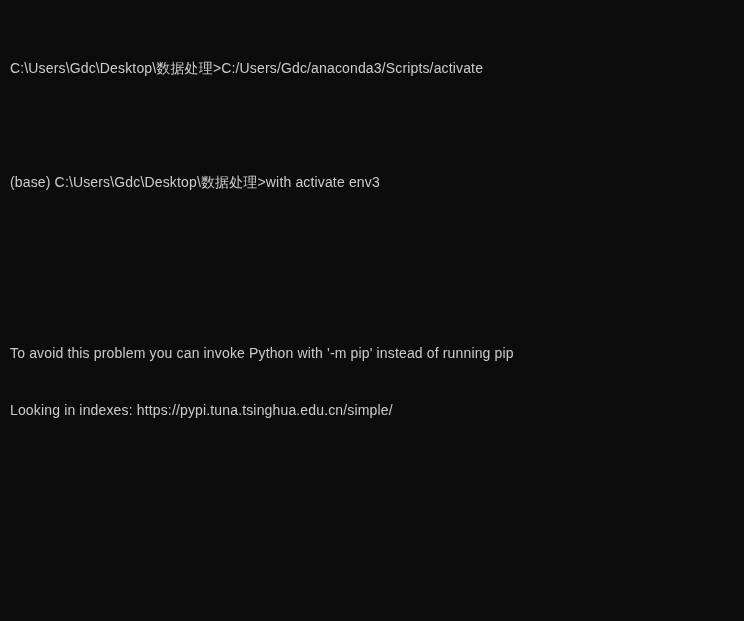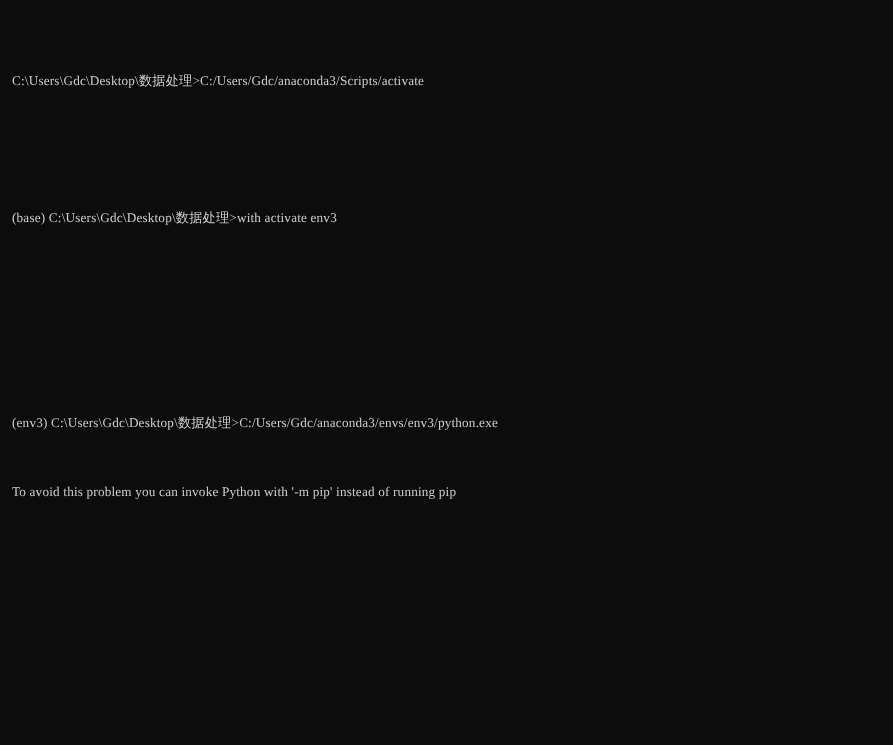--- a/index.html
+++ b/index.html
@@ -6,22 +6,22 @@
     margin:0;padding:0;
     background:#0c0c0c;
     width:744px;height:621px;
     overflow:hidden;
   }
   .terminal{
     box-sizing:border-box;
     width:744px;height:621px;
     background:#0c0c0c;
     color:#cccccc;
-    font-family:Liberation Serif, serif;
-    font-size:11px;
+    font-family:Liberation Sans, sans-serif;
+    font-size:14px;
     line-height:19px;
     padding:2px 0 0 10px;
     white-space:pre;
     overflow:hidden;
     letter-spacing:0.15px;
   }
   .line{
     white-space:pre;
     height:19px;
   }
@@ -29,22 +29,22 @@
 </head>
 <body>
 
 <div class="terminal">
 
   <div class="line"><span>C:\Users\Gdc\Desktop\数据处理&gt;</span><span>C:/Users/Gdc/anaconda3/Scripts/activate</span></div>
   <div class="line"></div>
   <div class="line"><span>(base) C:\Users\Gdc\Desktop\数据处理&gt;</span><span>with activate env3</span></div>
   <div class="line"></div>
   <div class="line"></div>
-  <div class="line"><span>(env3) C:\Users\Gdc\Desktop\数据处理&gt;</span><span>C:/Users/Gdc/anaconda3/envs/env3/python.exe</span></div>
   <div class="line">To avoid this problem you can invoke Python with '-m pip' instead of running pip</div>
+  <div class="line">Looking in indexes: https://pypi.tuna.tsinghua.edu.cn/simple/</div>
   
   
   
 
   
 
   
   
   
   

